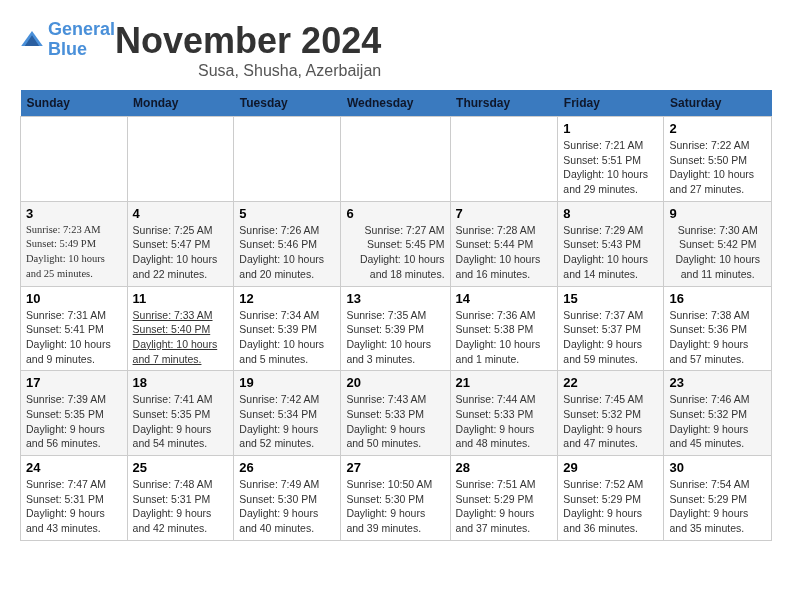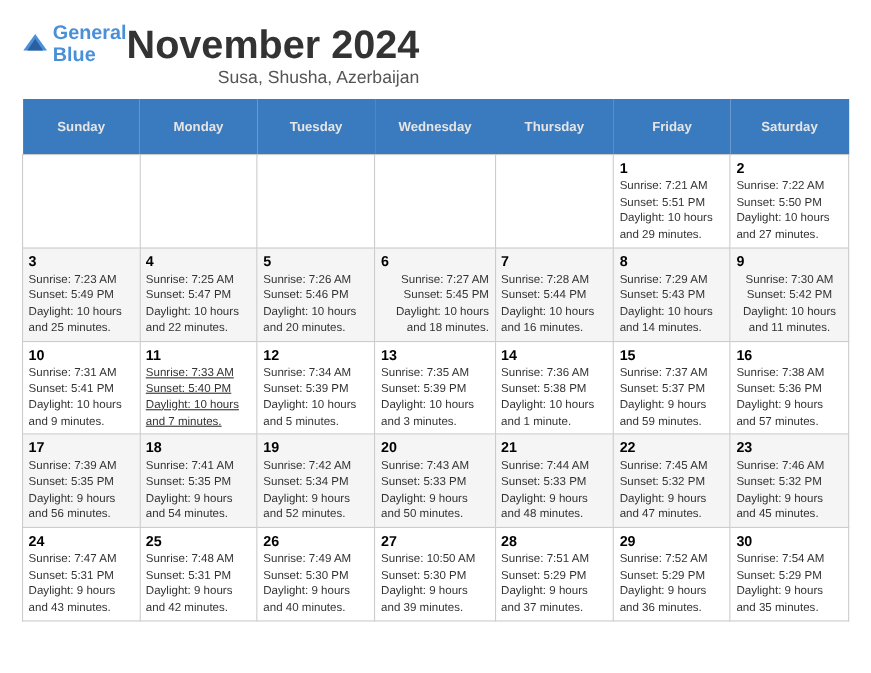--- a/index.html
+++ b/index.html
@@ -46,23 +46,23 @@
       font-size: 16px;
       color: #555;
     }
     .calendar-table {
       width: 100%;
       border-collapse: collapse;
       font-size: 11px;
     }
     .calendar-table th {
       background-color: #3a7abf;
-      color: #e5e5e5;
-      text-align: center;
-      padding: 18px 6px;
+      color: #0f172a;
+      text-align: left;
+      padding: 6px 6px;
       font-size: 12px;
       font-weight: bold;
     }
     .calendar-table td {
       border: 1px solid #ccc;
       vertical-align: top;
       padding: 4px 5px;
       height: 80px;
       width: 113px;
     }
@@ -137,21 +137,21 @@
           <span class="day-num">2</span>
           <div class="day-info" style="white-space: pre-line;">Sunrise: 7:22 AM
 Sunset: 5:50 PM
 Daylight: 10 hours
 and 27 minutes.</div>
         </td>
       </tr>
       <tr>
         <td>
           <span class="day-num">3</span>
-          <div class="day-info" style="white-space: pre-line;">Sunrise: 7:23 AM
+          <div class="day-info" style="white-space: pre-line; font-family: Liberation Serif, serif;">Sunrise: 7:23 AM
 Sunset: 5:49 PM
 Daylight: 10 hours
 and 25 minutes.</div>
         </td>
         <td>
           <span class="day-num">4</span>
           <div class="day-info" style="white-space: pre-line;">Sunrise: 7:25 AM
 Sunset: 5:47 PM
 Daylight: 10 hours
 and 22 minutes.</div>

